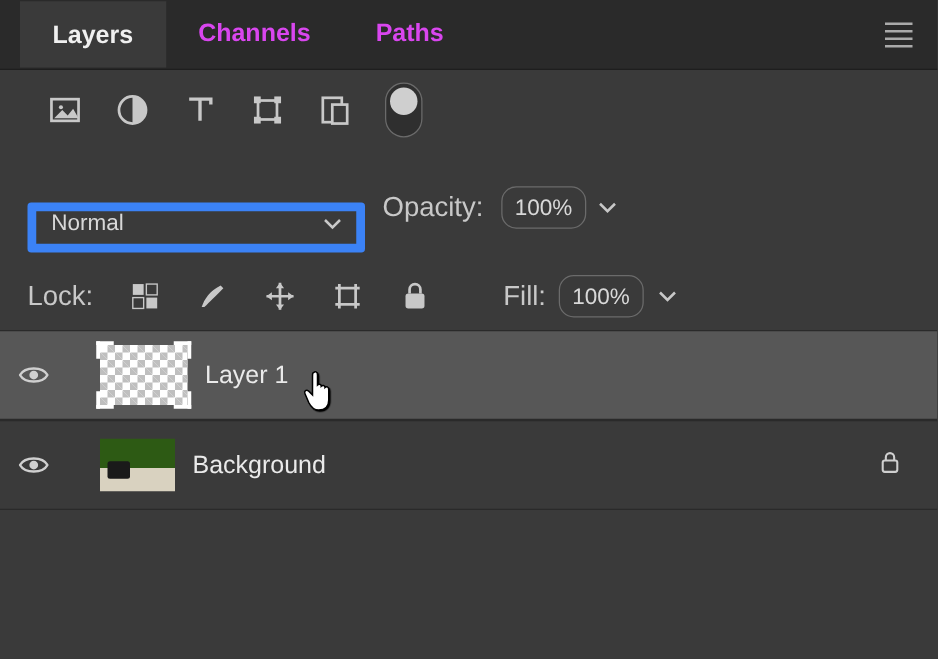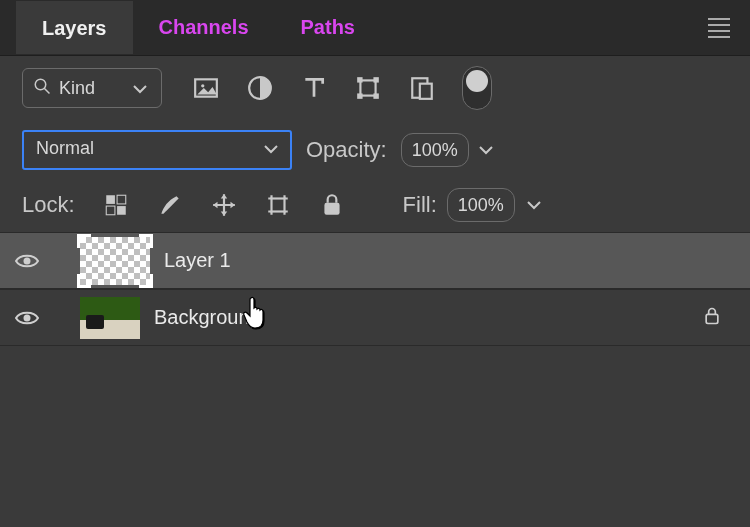--- a/index.html
+++ b/index.html
@@ -78,26 +78,27 @@
   .pill {
     width: 30px; height: 44px; border-radius: 15px;
     background: #2f2f2f; border: 1px solid #6b6b6b;
     display:flex; align-items:flex-start; justify-content:center;
     padding-top: 3px;
   }
   .pill .dot { width:22px; height:22px; border-radius:50%; background:#cfcfcf; }
   
   .blend-row { padding: 10px 22px 8px; }
   .blend-dd {
-    border: 2px solid #3b82f6;
+    border: 7px solid #3b82f6;
     border-radius: 3px;
     padding: 6px 12px;
-    display:flex; align-items:flex-start;
+    display:flex; align-items:flex-end;
     width: 270px; height: 40px;
     font-size: 18px;
+    margin-top: 32px;
   }
   .blend-dd .chev { margin-left:auto; }
   .label { font-size: 22px; color:#c8c8c8; }
   .value-box {
     border: 1px solid #6b6b6b;
     padding: 4px 10px;
     min-width: 66px;
     text-align: left;
     font-size: 18px;
     height: 34px;
@@ -109,21 +110,21 @@
     color:#c0c0c0;
   }
   .mini-chev svg{ width:14px; height:10px; }
   
   .lock-row { padding: 10px 22px; gap: 28px; }
   .lock-row .filter-icon { width:26px; }
   .spacer-fill { margin-left: 30px; display:flex; align-items:center; gap:10px; }
   
   .layer {
     display:flex; align-items:center;
-    height: 57px;
+    height: 72px;
     padding: 0 20px 0 14px;
     gap: 14px;
     border-top: 1px solid #2a2a2a;
     border-bottom: 1px solid #2a2a2a;
     background: #3a3a3a;
   }
   .layer.selected { background: #575757; }
   .eye { width:26px; color:#cfcfcf; display:flex; justify-content:center; }
   .eye svg{ width:24px; height:18px; }
   .thumb {
@@ -173,34 +174,20 @@
   <div class="tab">Paths</div>
   <div class="hamburger">
     <span></span>
         <span></span>
         <span></span>
         <span></span>
   </div>
 </div>
 
 <div class="row">
-  <div class="dropdown">
-    <span class="searchico">
-      <svg viewBox="0 0 24 24" fill="none" stroke="#c8c8c8" stroke-width="2">
-            <circle cx="10" cy="10" r="7"></circle>
-            <line x1="15" y1="15" x2="22" y2="22"></line>
-          </svg>
-    </span>
-    <span>Kind</span>
-    <span class="chev">
-      <svg viewBox="0 0 14 10">
-            <path d="M1 2 L7 8 L13 2" stroke="#c8c8c8" stroke-width="2" fill="none"></path>
-          </svg>
-    </span>
-  </div>
 
   <div class="filters">
     <div class="filter-icon">
       <svg viewBox="0 0 24 24">
             <rect x="2" y="4" width="20" height="16" fill="none" stroke="#c8c8c8" stroke-width="2"></rect>
             <circle cx="9" cy="10" r="1.5" fill="#c8c8c8"></circle>
             <path d="M4 18 L10 12 L14 16 L18 11 L22 18 Z" fill="#c8c8c8"></path>
           </svg>
     </div>
     <div class="filter-icon">

